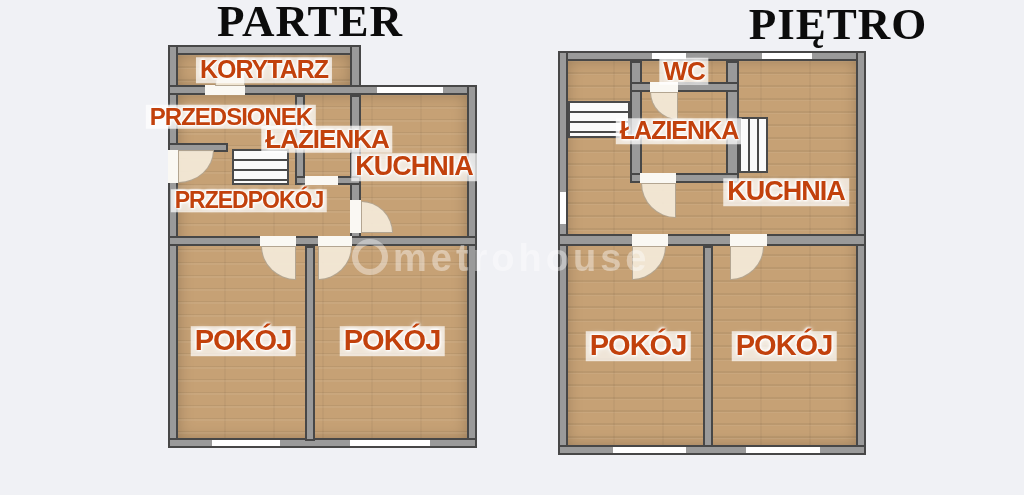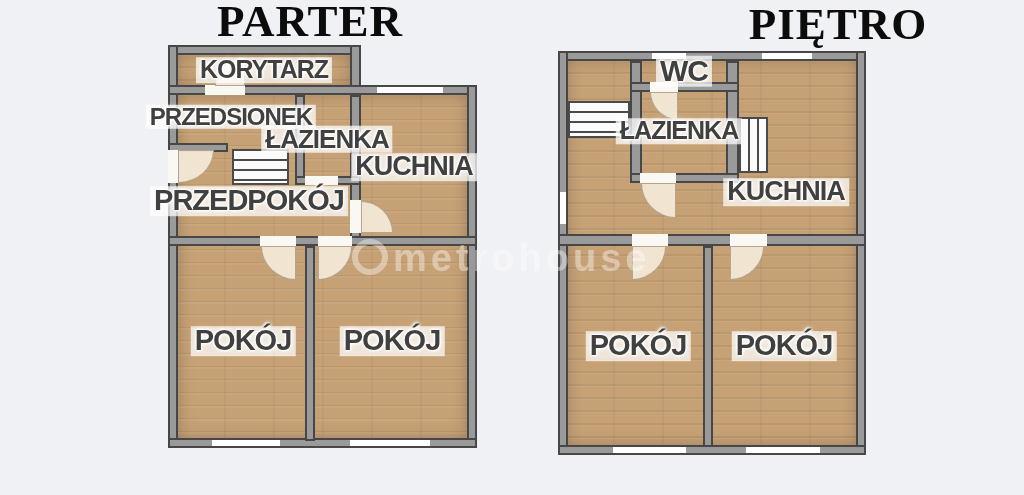--- a/index.html
+++ b/index.html
@@ -30,21 +30,21 @@
     border:1px solid rgba(105,88,66,0.45); box-sizing:border-box;
   }
   .stairs {
     position:absolute; z-index:20;
     background:#fbfbfb; border:2px solid #4a4a4a; box-sizing:border-box;
   }
   .stairs.h-treads { background-image:repeating-linear-gradient(180deg, rgba(0,0,0,0) 0 8px, #4a4a4a 8px 10px); }
   .stairs.v-treads { background-image:repeating-linear-gradient(90deg, rgba(0,0,0,0) 0 7px, #4a4a4a 7px 9px); }
   .room-label {
     position:absolute; z-index:50; transform:translate(-50%,-50%);
-    font-weight:700; color:#404040; letter-spacing:-1px; white-space:nowrap;
+    font-weight:700; color:#c2410c; letter-spacing:-1px; white-space:nowrap;
     line-height:1.02; padding:0 4px;
     background:rgba(255,255,255,0.72);
     text-shadow:0 0 3px #fff, 0 0 6px #fff, 1px 1px 2px #fff, -1px -1px 2px #fff;
   }
   .title {
     position:absolute; z-index:60; transform:translateX(-50%);
     font-family:"Liberation Serif","DejaVu Serif",serif;
     font-weight:700; font-size:45px; color:#0c0c0c; letter-spacing:1px; white-space:nowrap;
   }
   .wm-ring {
@@ -100,21 +100,21 @@
     <div class="arc" style="left:361px; top:201px; width:32px; height:32px; border-top-right-radius:100% 100%;"></div>
     <div class="arc" style="left:261px; top:246px; width:35px; height:34px; border-bottom-left-radius:100% 100%;"></div>
     <div class="arc" style="left:318px; top:246px; width:34px; height:34px; border-bottom-right-radius:100% 100%;"></div>
 
     <div class="stairs h-treads" style="left:232px; top:149px; width:57px; height:36px;"></div>
 
     <div class="room-label" style="left:264px; top:70px; font-size:25px;">KORYTARZ</div>
     <div class="room-label" style="left:231px; top:117px; font-size:24px;">PRZEDSIONEK</div>
     <div class="room-label" style="left:327px; top:139px; font-size:26px;">ŁAZIENKA</div>
     <div class="room-label" style="left:414px; top:167px; font-size:27px;">KUCHNIA</div>
-    <div class="room-label" style="left:249px; top:201px; font-size:29px;">PRZEDPOKÓJ</div>
+    <div class="room-label" style="left:249px; top:201px; font-size:23px;">PRZEDPOKÓJ</div>
     <div class="room-label" style="left:243px; top:341px; font-size:29px;">POKÓJ</div>
     <div class="room-label" style="left:392px; top:341px; font-size:29px;">POKÓJ</div>
   </div>
 
   <div>
 
     <div class="floor" style="left:566px; top:59px; width:292px; height:388px;"></div>
 
     <div class="wall" style="left:558px; top:51px; width:308px; height:10px;"></div>
     <div class="wall" style="left:558px; top:51px; width:10px; height:404px;"></div>
@@ -140,21 +140,21 @@
     <div class="window h" style="left:746px; top:445px; width:74px; height:10px;"></div>
 
     <div class="arc" style="left:650px; top:92px; width:28px; height:28px; border-bottom-left-radius:100% 100%;"></div>
     <div class="arc" style="left:641px; top:183px; width:35px; height:35px; border-bottom-left-radius:100% 100%;"></div>
     <div class="arc" style="left:632px; top:246px; width:34px; height:34px; border-bottom-right-radius:100% 100%;"></div>
     <div class="arc" style="left:730px; top:246px; width:34px; height:34px; border-bottom-right-radius:100% 100%;"></div>
 
     <div class="stairs h-treads" style="left:568px; top:101px; width:62px; height:37px;"></div>
     <div class="stairs v-treads" style="left:739px; top:117px; width:29px; height:56px;"></div>
 
-    <div class="room-label" style="left:684px; top:71px; font-size:30px;">WC</div>
+    <div class="room-label" style="left:684px; top:71px; font-size:26px;">WC</div>
     <div class="room-label" style="left:679px; top:131px; font-size:25px;">ŁAZIENKA</div>
     <div class="room-label" style="left:786px; top:192px; font-size:27px;">KUCHNIA</div>
     <div class="room-label" style="left:638px; top:346px; font-size:29px;">POKÓJ</div>
     <div class="room-label" style="left:784px; top:346px; font-size:29px;">POKÓJ</div>
   </div>
 
   <div>
     <div class="wm-ring" style="left:352px; top:239px; width:36px; height:36px;"></div>
     <div class="wm-text" style="left:393px; top:258px;">metrohouse</div>
   </div>

